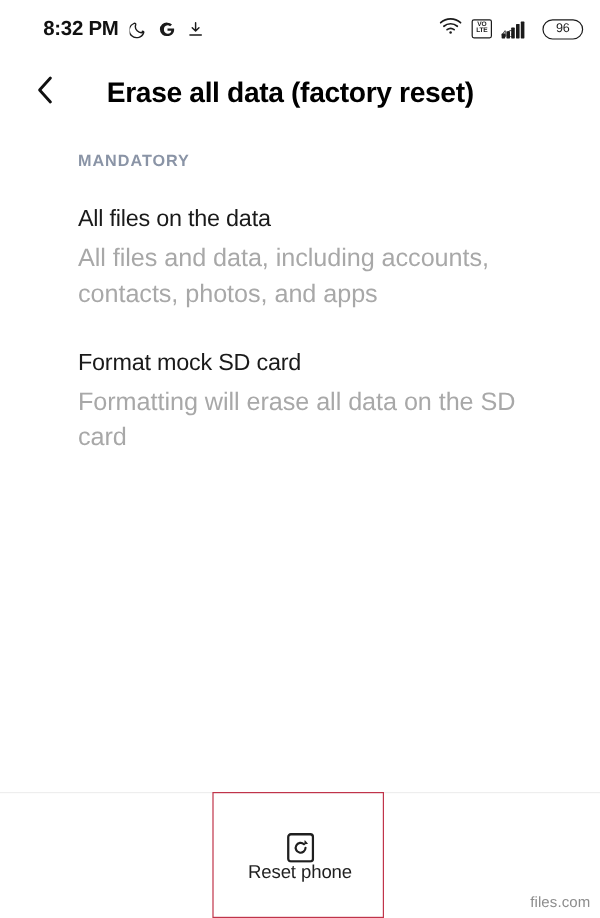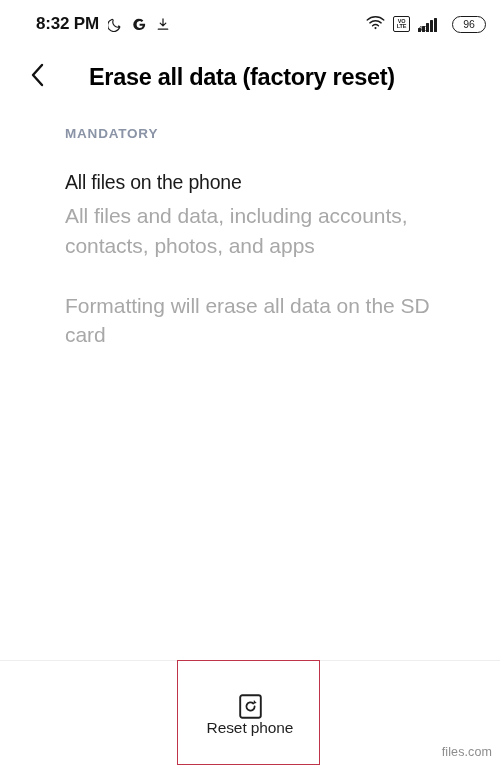--- a/index.html
+++ b/index.html
@@ -293,25 +293,26 @@
         </svg>
       </span>
     </div>
     <div class="appbar-title">Erase all data (factory reset)</div>
   </div>
 
   <div class="content">
     <div class="section-label">MANDATORY</div>
 
     <div class="list-item">
-      <div class="li-title">All files on the phone</div>
+      <div class="li-title">All files on the data</div>
       <div class="li-sub">All files and data, including accounts, contacts, photos, and apps</div>
     </div>
 
     <div class="list-item">
+      <div class="li-title">Format mock SD card</div>
       <div class="li-sub">Formatting will erase all data on the SD card</div>
     </div>
   </div>
 
   <div class="bottom-divider"></div>
   <div class="bottom-bar">
     <div class="reset-action">
       <span class="reset-icon">
         <svg width="23" height="25" viewBox="0 0 23 25">
           <rect x="1.2" y="1.2" width="20.6" height="22.6" rx="2.2" fill="none" stroke="#1f1f1f" stroke-width="1.9"></rect>

